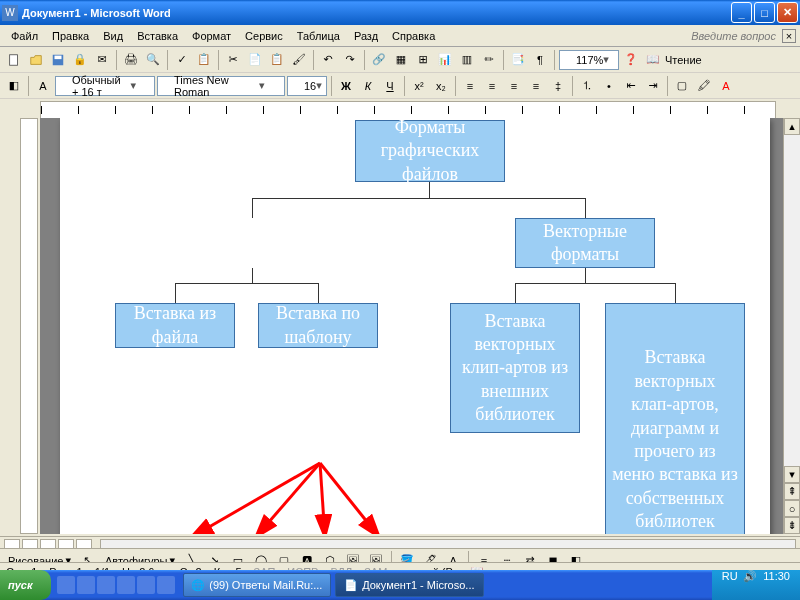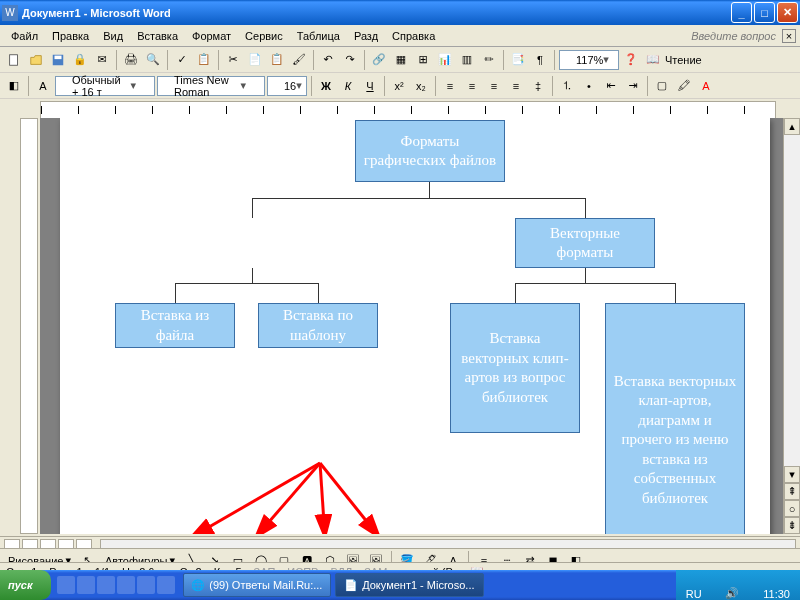--- a/index.html
+++ b/index.html
@@ -23,35 +23,35 @@
 .combo .dd{width:14px;text-align:center;color:#555;cursor:pointer}
 .ruler-h{height:18px;background:#fff;border:1px solid #aca899;margin:2px 24px 0 40px;position:relative;font-size:8px}
 .ruler-h::before{content:"";position:absolute;left:0;right:0;top:4px;bottom:4px;background:repeating-linear-gradient(90deg,#000 0,#000 1px,transparent 1px,transparent 37px)}
 .docarea{position:absolute;top:118px;bottom:66px;left:0;right:0;display:flex}
 .ruler-v{width:18px;background:#fff;border:1px solid #aca899;margin:0 2px 0 20px}
 .page-wrap{flex:1;overflow:auto;background:#808080;padding:0 20px}
 .page{background:#fff;width:710px;min-height:430px;margin:0 auto;position:relative;box-shadow:2px 2px 6px rgba(0,0,0,.4)}
 .scrollv{width:17px;background:#ece9d8;border-left:1px solid #aca899;display:flex;flex-direction:column}
 .scrollv .arr{height:17px;background:#ece9d8;border:1px solid #aca899;display:flex;align-items:center;justify-content:center;cursor:pointer}
 .scrollv .track{flex:1;background:#f0f0f0}
-.orgbox{position:absolute;background:#9ccef4;border:1px solid #3a6ea5;color:#fff;text-align:center;display:flex;align-items:center;justify-content:center;padding:6px;font-family:"Times New Roman",serif;font-size:15px;line-height:1.3}
+.orgbox{position:absolute;background:#9ccef4;border:1px solid #3a6ea5;color:#fff;text-align:center;display:flex;align-items:center;justify-content:center;padding:6px;font-family:"Times New Roman",serif;font-size:18px;line-height:1.3}
 .conn{position:absolute;background:#333}
 .bottomstrip{position:absolute;bottom:46px;left:0;right:0;height:18px;background:#ece9d8;border-top:1px solid #aca899;display:flex;align-items:center;padding:0 4px;gap:2px}
 .viewbtn{width:16px;height:14px;border:1px solid #aca899;background:#fff;cursor:pointer}
 .drawbar{position:absolute;bottom:28px;left:0;right:0;height:24px;background:#ece9d8;border-top:1px solid #aca899;display:flex;align-items:center;padding:0 4px;gap:3px}
 .drawbtn{padding:2px 4px;cursor:pointer;display:flex;align-items:center;gap:2px}
 .statusbar{position:absolute;bottom:20px;left:0;right:0;height:18px;background:#ece9d8;border-top:1px solid #aca899;display:flex;align-items:center;padding:0 6px;gap:12px;font-size:11px}
 .statusbar .dim{color:#999}
 .taskbar{position:absolute;bottom:0;left:0;right:0;height:30px;background:linear-gradient(#3d93ff,#245edb 10%,#245edb 90%,#1b4ab8);display:flex;align-items:center}
 .startbtn{height:30px;padding:0 18px 0 8px;background:linear-gradient(#5fb35f,#2e8b2e);color:#fff;font-weight:bold;font-style:italic;display:flex;align-items:center;border-radius:0 10px 10px 0;cursor:pointer;font-size:13px}
 .qlaunch{display:flex;gap:2px;padding:0 6px}
 .qlaunch .qi{width:18px;height:18px;cursor:pointer;background:rgba(255,255,255,.2);border-radius:2px}
 .taskbtn{height:24px;padding:0 8px;background:linear-gradient(#5a9fe8,#3c78c8);color:#fff;border:1px solid #2a5a9a;border-radius:2px;margin:0 2px;display:flex;align-items:center;gap:4px;cursor:pointer;min-width:140px}
 .taskbtn.active{background:linear-gradient(#2a5a9a,#1b4580)}
-.tray{margin-left:auto;background:linear-gradient(#1b9dde,#1080c0);height:30px;display:flex;align-items:flex-end;padding:0 10px;color:#fff;gap:24px}
+.tray{margin-left:auto;background:linear-gradient(#1b9dde,#1080c0);height:30px;display:flex;align-items:flex-start;padding:0 10px;color:#fff;gap:6px}
 svg.red-arrows{position:absolute;pointer-events:none}
 .scrollh-track{flex:1;height:14px;background:#f0f0f0;border:1px solid #aca899;margin-left:6px}
 </style>
 </head>
 <body>
 
 <div class="titlebar">
   <span class="icon">W</span>
   <span class="title">Документ1 - Microsoft Word</span>
   <div class="winbtns">
@@ -129,21 +129,21 @@
 </div>
 
 <div class="toolbar">
   <div class="tb">◧</div>
   <div class="sep"></div>
   <div class="tb">A</div>
   <div class="combo" style="width:100px">
       <span>Обычный + 16 т</span>
       <span class="dd">▾</span>
     </div>
-  <div class="combo" style="width:108px">
+  <div class="combo" style="width:128px">
       <span>Times New Roman</span>
       <span class="dd">▾</span>
     </div>
   <div class="combo" style="width:40px">
       <span>16</span>
       <span class="dd">▾</span>
     </div>
   <div class="sep"></div>
   <div class="tb">
       <b>Ж</b>
@@ -178,21 +178,21 @@
 
 <div class="docarea">
   <div class="ruler-v"></div>
   <div class="page-wrap">
     <div class="page">
 
       <div class="orgbox" style="left:295px;top:2px;width:150px;height:62px">Форматы графических файлов</div>
       <div class="orgbox" style="left:455px;top:100px;width:140px;height:50px">Векторные форматы</div>
       <div class="orgbox" style="left:198px;top:185px;width:120px;height:45px">Вставка по шаблону</div>
       <div class="orgbox" style="left:55px;top:185px;width:120px;height:45px">Вставка из файла</div>
-      <div class="orgbox" style="left:390px;top:185px;width:130px;height:130px">Вставка векторных клип-артов из вопрос библиотек</div>
+      <div class="orgbox" style="left:390px;top:185px;width:130px;height:130px">Вставка векторных клип-артов из внешних библиотек</div>
       <div class="orgbox" style="left:545px;top:185px;width:140px;height:274px">Вставка векторных клап-артов, диаграмм и прочего из меню вставка из собственных библиотек</div>
 
       <div class="conn" style="left:369px;top:64px;width:1px;height:16px"></div>
       <div class="conn" style="left:192px;top:80px;width:333px;height:1px"></div>
       <div class="conn" style="left:192px;top:80px;width:1px;height:20px"></div>
       <div class="conn" style="left:525px;top:80px;width:1px;height:20px"></div>
       <div class="conn" style="left:192px;top:150px;width:1px;height:15px"></div>
       <div class="conn" style="left:115px;top:165px;width:143px;height:1px"></div>
       <div class="conn" style="left:115px;top:165px;width:1px;height:20px"></div>
       <div class="conn" style="left:258px;top:165px;width:1px;height:20px"></div>

